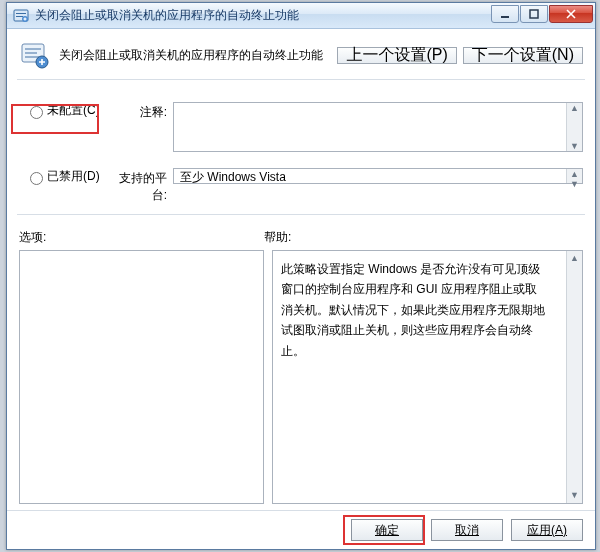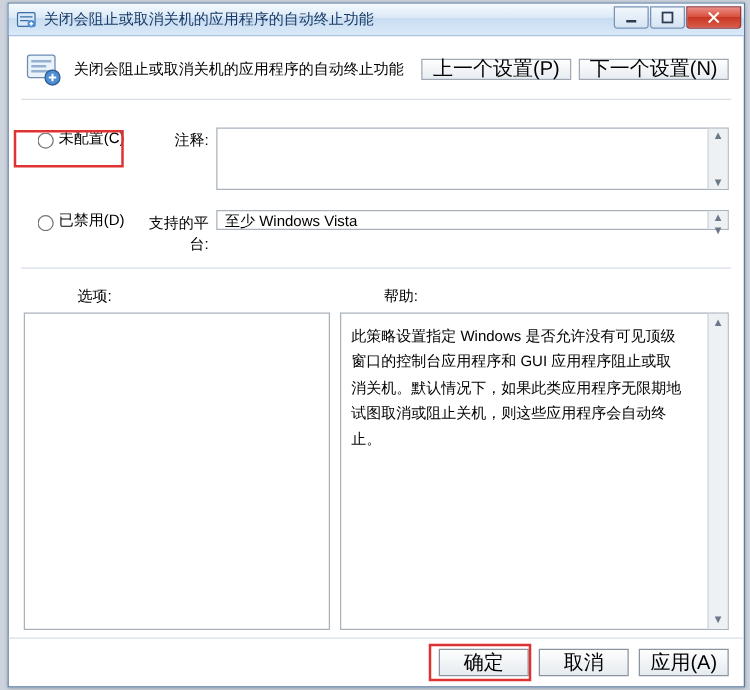--- a/index.html
+++ b/index.html
@@ -83,21 +83,21 @@
     display:flex; align-items:flex-start; padding-left:6px;
     position:relative; background:#fff;
   }
   .redbox {
     position:absolute; left:4px; top:24px; width:88px; height:30px;
     border:2px solid #d33; pointer-events:none;
   }
 
   
   .panelabels { display:flex; padding: 14px 12px 4px 12px;}
-  .panelabels .left { width: 245px; margin-left: 43px;}
+  .panelabels .left { width: 245px;}
   .panes { flex:1; display:flex; padding: 0 12px 6px 12px; gap:8px; min-height:0;}
   .pane {
     border:1px solid #aab2bd; background:#fff; position:relative;
   }
   .pane.left { width:245px; }
   .pane.right { flex:1; padding: 8px 22px 8px 8px; line-height:1.7; font-size:12px;}
   .pane .sb { font-size:9px; }
   .helpText p { margin: 0 12px 12px 0; }
 
   
@@ -105,21 +105,22 @@
     border-top:1px solid #d7dee6;
     padding: 8px 12px;
     display:flex; justify-content:flex-end; align-items:center;
   }
   .btn {
     min-width:72px; height:22px;
     border:1px solid #8a939e;
     background: linear-gradient(#fdfefe,#e6ebf0);
     margin-left:8px;
     display:flex; align-items:center; justify-content:center;
-    font-size:16px;
+    font-size:12px;
+    text-decoration:underline;
   }
   .redbox2 {
     position:absolute; border:2px solid #d33; pointer-events:none;
   }
 </style>
 </head>
 <body>
 
 <div class="window">
 

